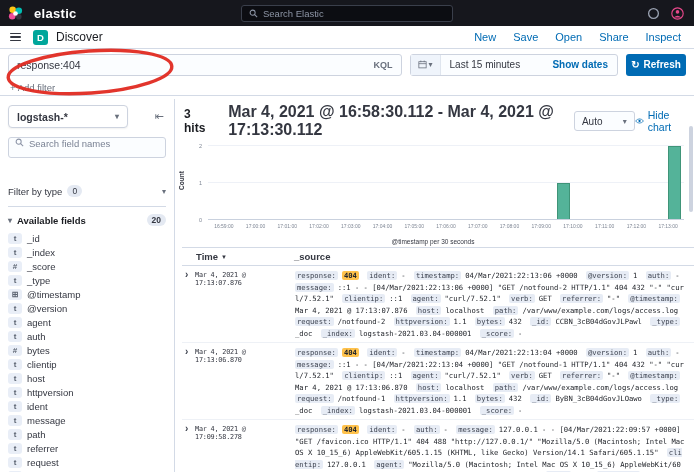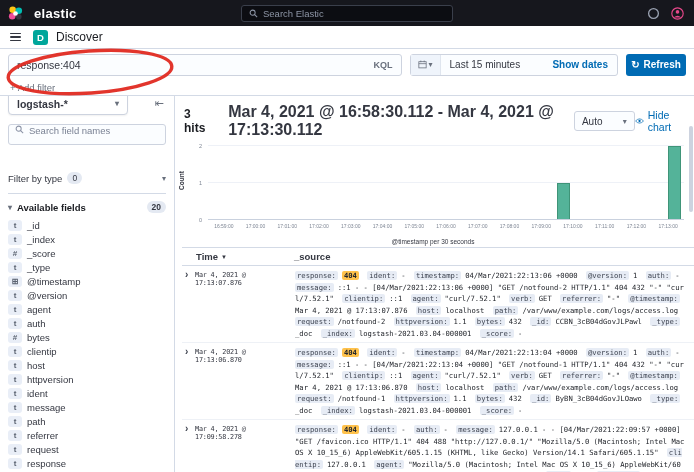--- a/index.html
+++ b/index.html
@@ -46,21 +46,21 @@
   .showdates{margin-left:auto;padding-right:9px;font-size:10px;font-weight:bold;color:var(--accent);cursor:pointer}
   .refreshbtn{margin-left:auto;width:60px;height:22px;background:var(--accent);border:none;border-radius:3px;
               color:#fff;font-size:10px;font-weight:bold;display:flex;align-items:center;justify-content:center;gap:4px;cursor:pointer;font-family:inherit}
   .filterrow{position:absolute;top:80px;left:0;right:0;height:16px;background:#fff;border-bottom:1px solid var(--border);
              display:flex;align-items:center;padding-left:10px;font-size:9.5px;color:var(--subtle);z-index:2}
 
   
   .annotation{position:absolute;left:2px;top:45px;z-index:50;pointer-events:none}
 
   
-  .sidebar{position:absolute;top:86px;left:0;width:175px;bottom:0;background:#fff;border-right:1px solid var(--border)}
+  .sidebar{position:absolute;top:99px;left:0;width:175px;bottom:0;background:#fff;border-right:1px solid var(--border)}
   .idxrow{display:flex;align-items:center;margin:6px 6px 0 8px}
   .idxselect{width:120px;height:23px;border:1px solid #cdd3df;border-radius:4px;box-shadow:0 1px 2px rgba(0,0,0,.06);
              display:flex;align-items:center;justify-content:space-between;padding:0 8px;font-size:10.5px;font-weight:bold;cursor:pointer;background:#fff}
   .collapseicon{margin-left:auto;color:var(--subtle);font-size:11px;cursor:pointer;padding-right:4px}
   .fieldsearch{margin:9px 8px 0;height:21px;border:1px solid #cdd3df;border-radius:3px;display:flex;
                align-items:flex-start;gap:5px;padding:0 6px;color:#7a8294;font-size:9.5px;background:#fbfdff}
   .filtertype{margin:27px 8px 0;display:flex;align-items:center;gap:5px;font-size:9.5px;padding-bottom:9px;border-bottom:1px solid var(--border)}
   .countpill{background:#e4e9f2;border-radius:8px;padding:0 5px;font-size:8.5px;line-height:12px;color:var(--text)}
   .filtertype .chev{margin-left:auto;color:var(--subtle);font-size:8px}
   .availrow{margin:7px 8px 5px;display:flex;align-items:center;gap:5px;font-size:9.5px;font-weight:bold;color:#1a1c21}
@@ -142,20 +142,27 @@
 </div>
 
 <div class="crumbbar">
   <span class="burger">
       <i></i>
       <i></i>
       <i></i>
     </span>
   <span class="appbadge">D</span>
   <span class="crumb">Discover</span>
+  <div class="navlinks">
+    <span>New</span>
+    <span>Save</span>
+    <span>Open</span>
+    <span>Share</span>
+    <span>Inspect</span>
+  </div>
 </div>
 
 <div class="queryrow">
   <div class="qinput">
     <span>response:404</span>
     <span class="kql">KQL</span>
   </div>
   <div class="dategroup">
     <span class="quickbtn">
       <svg width="9" height="9" viewBox="0 0 16 16">

